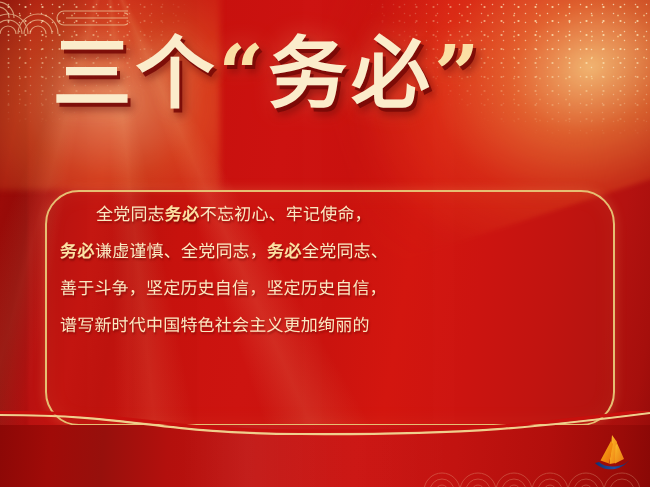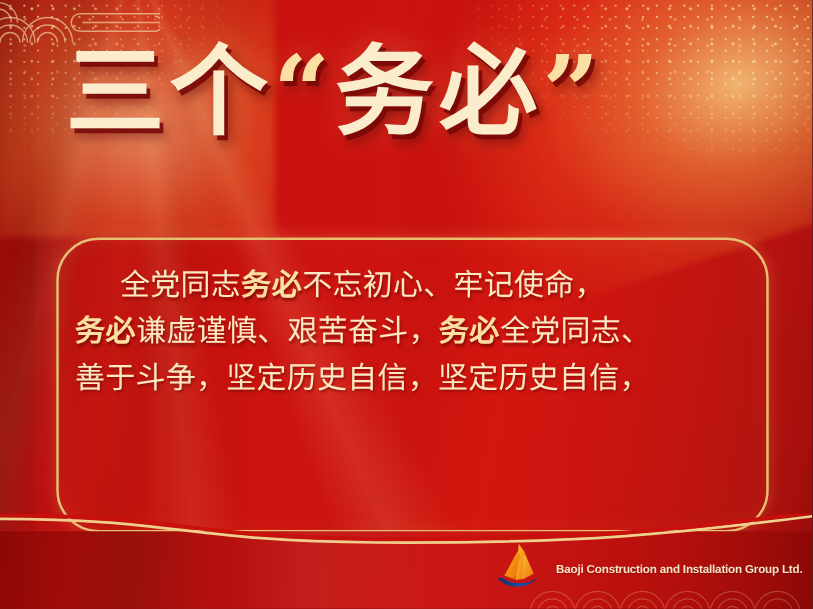--- a/index.html
+++ b/index.html
@@ -207,23 +207,23 @@
     border-radius: 34px;
     box-sizing: border-box;
     box-shadow:
       0 0 12px rgba(255,205,125,0.22),
       inset 0 0 22px rgba(255,190,110,0.07);
     background: rgba(255,120,60,0.025);
   }
   .body-text {
     position: absolute;
     left: 60px;
-    top: 210px;
+    top: 196px;
     width: 545px;
-    font-size: 24px;
+    font-size: 17px;
     line-height: 37px;
     color: #fbe9c2;
     letter-spacing: 0.2px;
     text-shadow: 1px 2px 2px rgba(110,8,6,0.60);
     pointer-events: none;
   }
   .body-text .ln { display: block; white-space: nowrap; }
   .body-text .ln.indent { text-indent: 36px; }
   .body-text b {
     font-weight: 700;
@@ -346,22 +346,23 @@
     </g>
   </svg>
 
   <div class="title-wrap">
     <span class="title"><span>三个</span><span class="quo">“</span><span>务必</span><span class="quo">”</span></span>
   </div>
 
   <div class="card"></div>
   <div class="body-text" id="body-text">
       <span class="ln indent"><span>全党同志</span><b>务必</b><span>不忘初心、牢记使命，</span></span>
-      <span class="ln"><b>务必</b><span>谦虚谨慎、艰苦奋斗，</span><b>务必</b><span>全党同志、</span></span>
+      <span class="ln"><b>务必</b><span>谦虚谨慎、全党同志，</span><b>务必</b><span>全党同志、</span></span>
       <span class="ln"><span>善于斗争，坚定历史自信，坚定历史自信，</span></span>
+      <span class="ln"><span>谱写新时代中国特色社会主义更加绚丽的</span></span>
     </div>
 
   <div class="footer-band"></div>
   <div class="footer-sheen"></div>
   <svg class="footer-curve" viewBox="0 0 650 26" preserveAspectRatio="none">
     <path d="M0 4 C 140 4, 150 22, 300 23 C 470 24, 540 16, 650 2" fill="none" stroke="#f0cf8d" stroke-width="2.2"></path>
     <path d="M0 1 C 140 1, 150 19, 300 20 C 470 21, 540 13, 650 -1" fill="none" stroke="#c8100d" stroke-width="3"></path>
   </svg>
   <svg class="footer-clouds" viewBox="0 0 230 34">
     <g fill="none" stroke="#f6dcae" stroke-width="1" opacity="0.85">
@@ -401,17 +402,16 @@
           <stop offset="55%" stop-color="#1f4fa3"></stop>
           <stop offset="100%" stop-color="#0e2a63"></stop>
         </linearGradient>
       </defs>
       <path d="M22 3 L27 10 L25.5 31 L19.5 32 Z" fill="url(#gSailA)"></path>
       <path d="M21 9 L10.5 28.5 L19 31.5 L23 12 Z" fill="url(#gSailB)"></path>
       <path d="M27 11 L34 27 L25 31.5 L25.6 14 Z" fill="url(#gSailA)" opacity="0.95"></path>
       <path d="M5 31 C 14 40, 31 40, 40 27 C 34 36, 16 37, 9 30 Z" fill="url(#gSwoosh)"></path>
     </svg>
     <div class="logo-text">
-      <div class="logo-en">Baoji Construction and Installation Group Ltd.</div>
     </div>
   </div>
 
 </div>
 
 </body></html>

